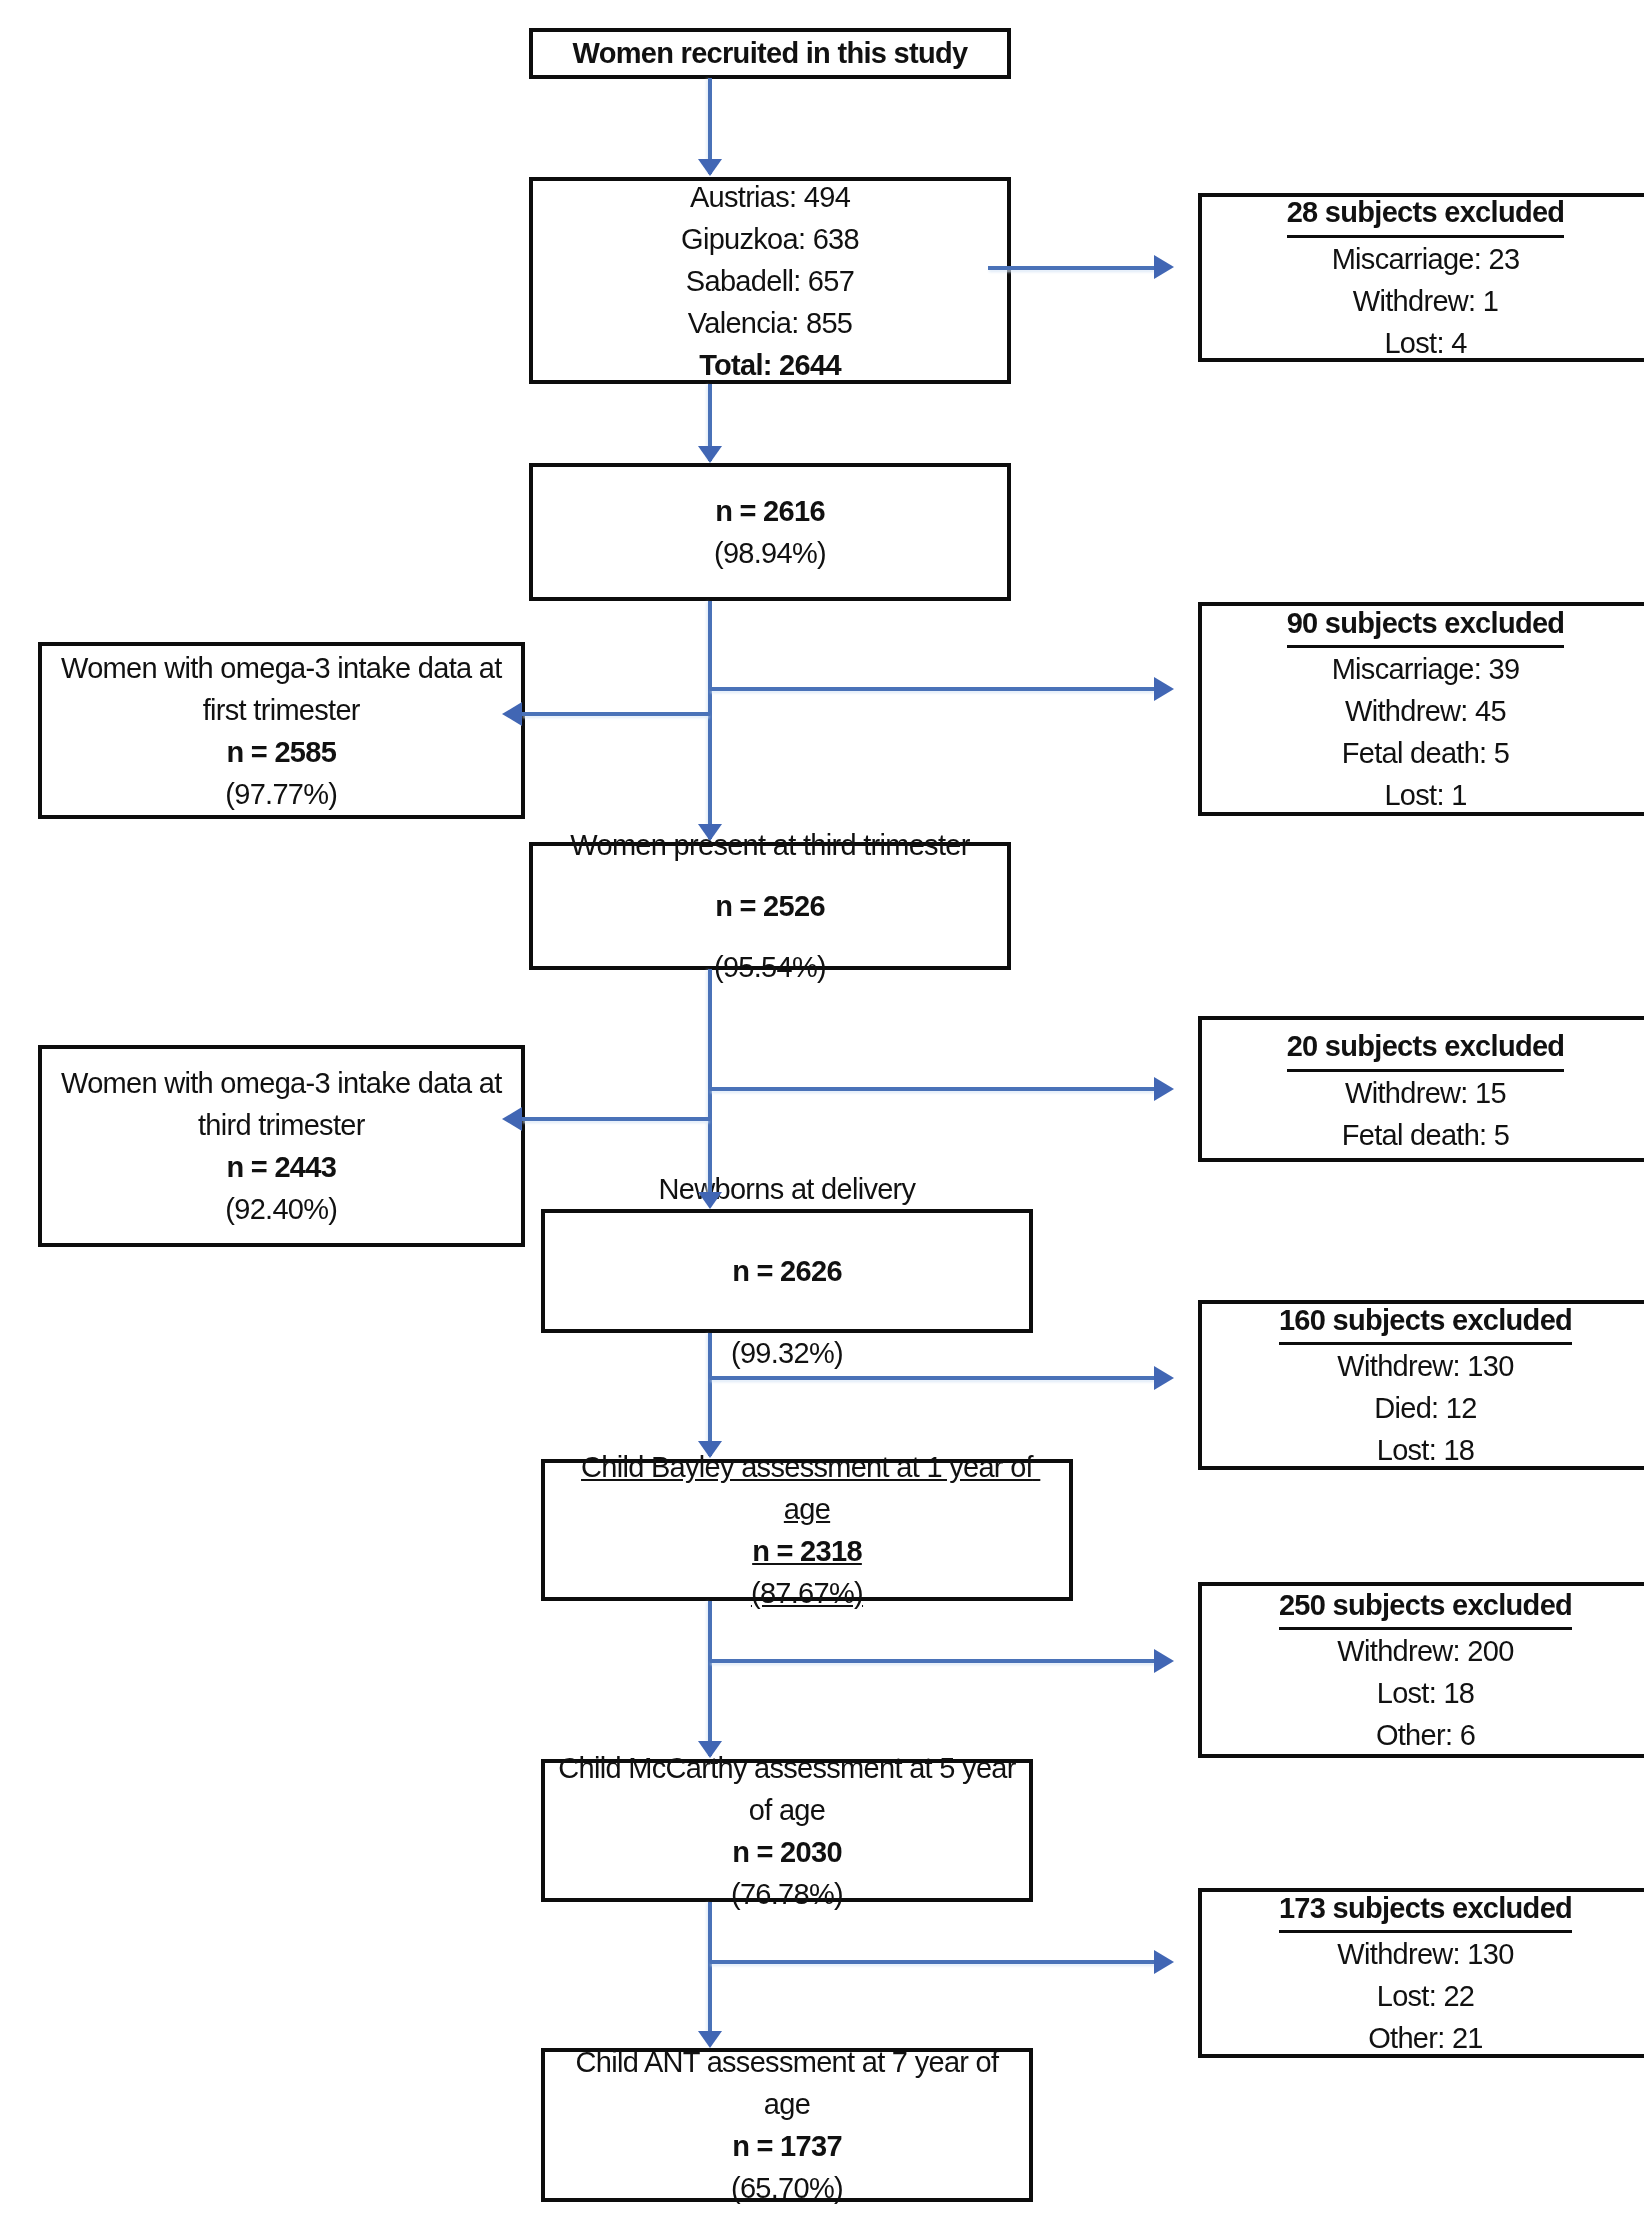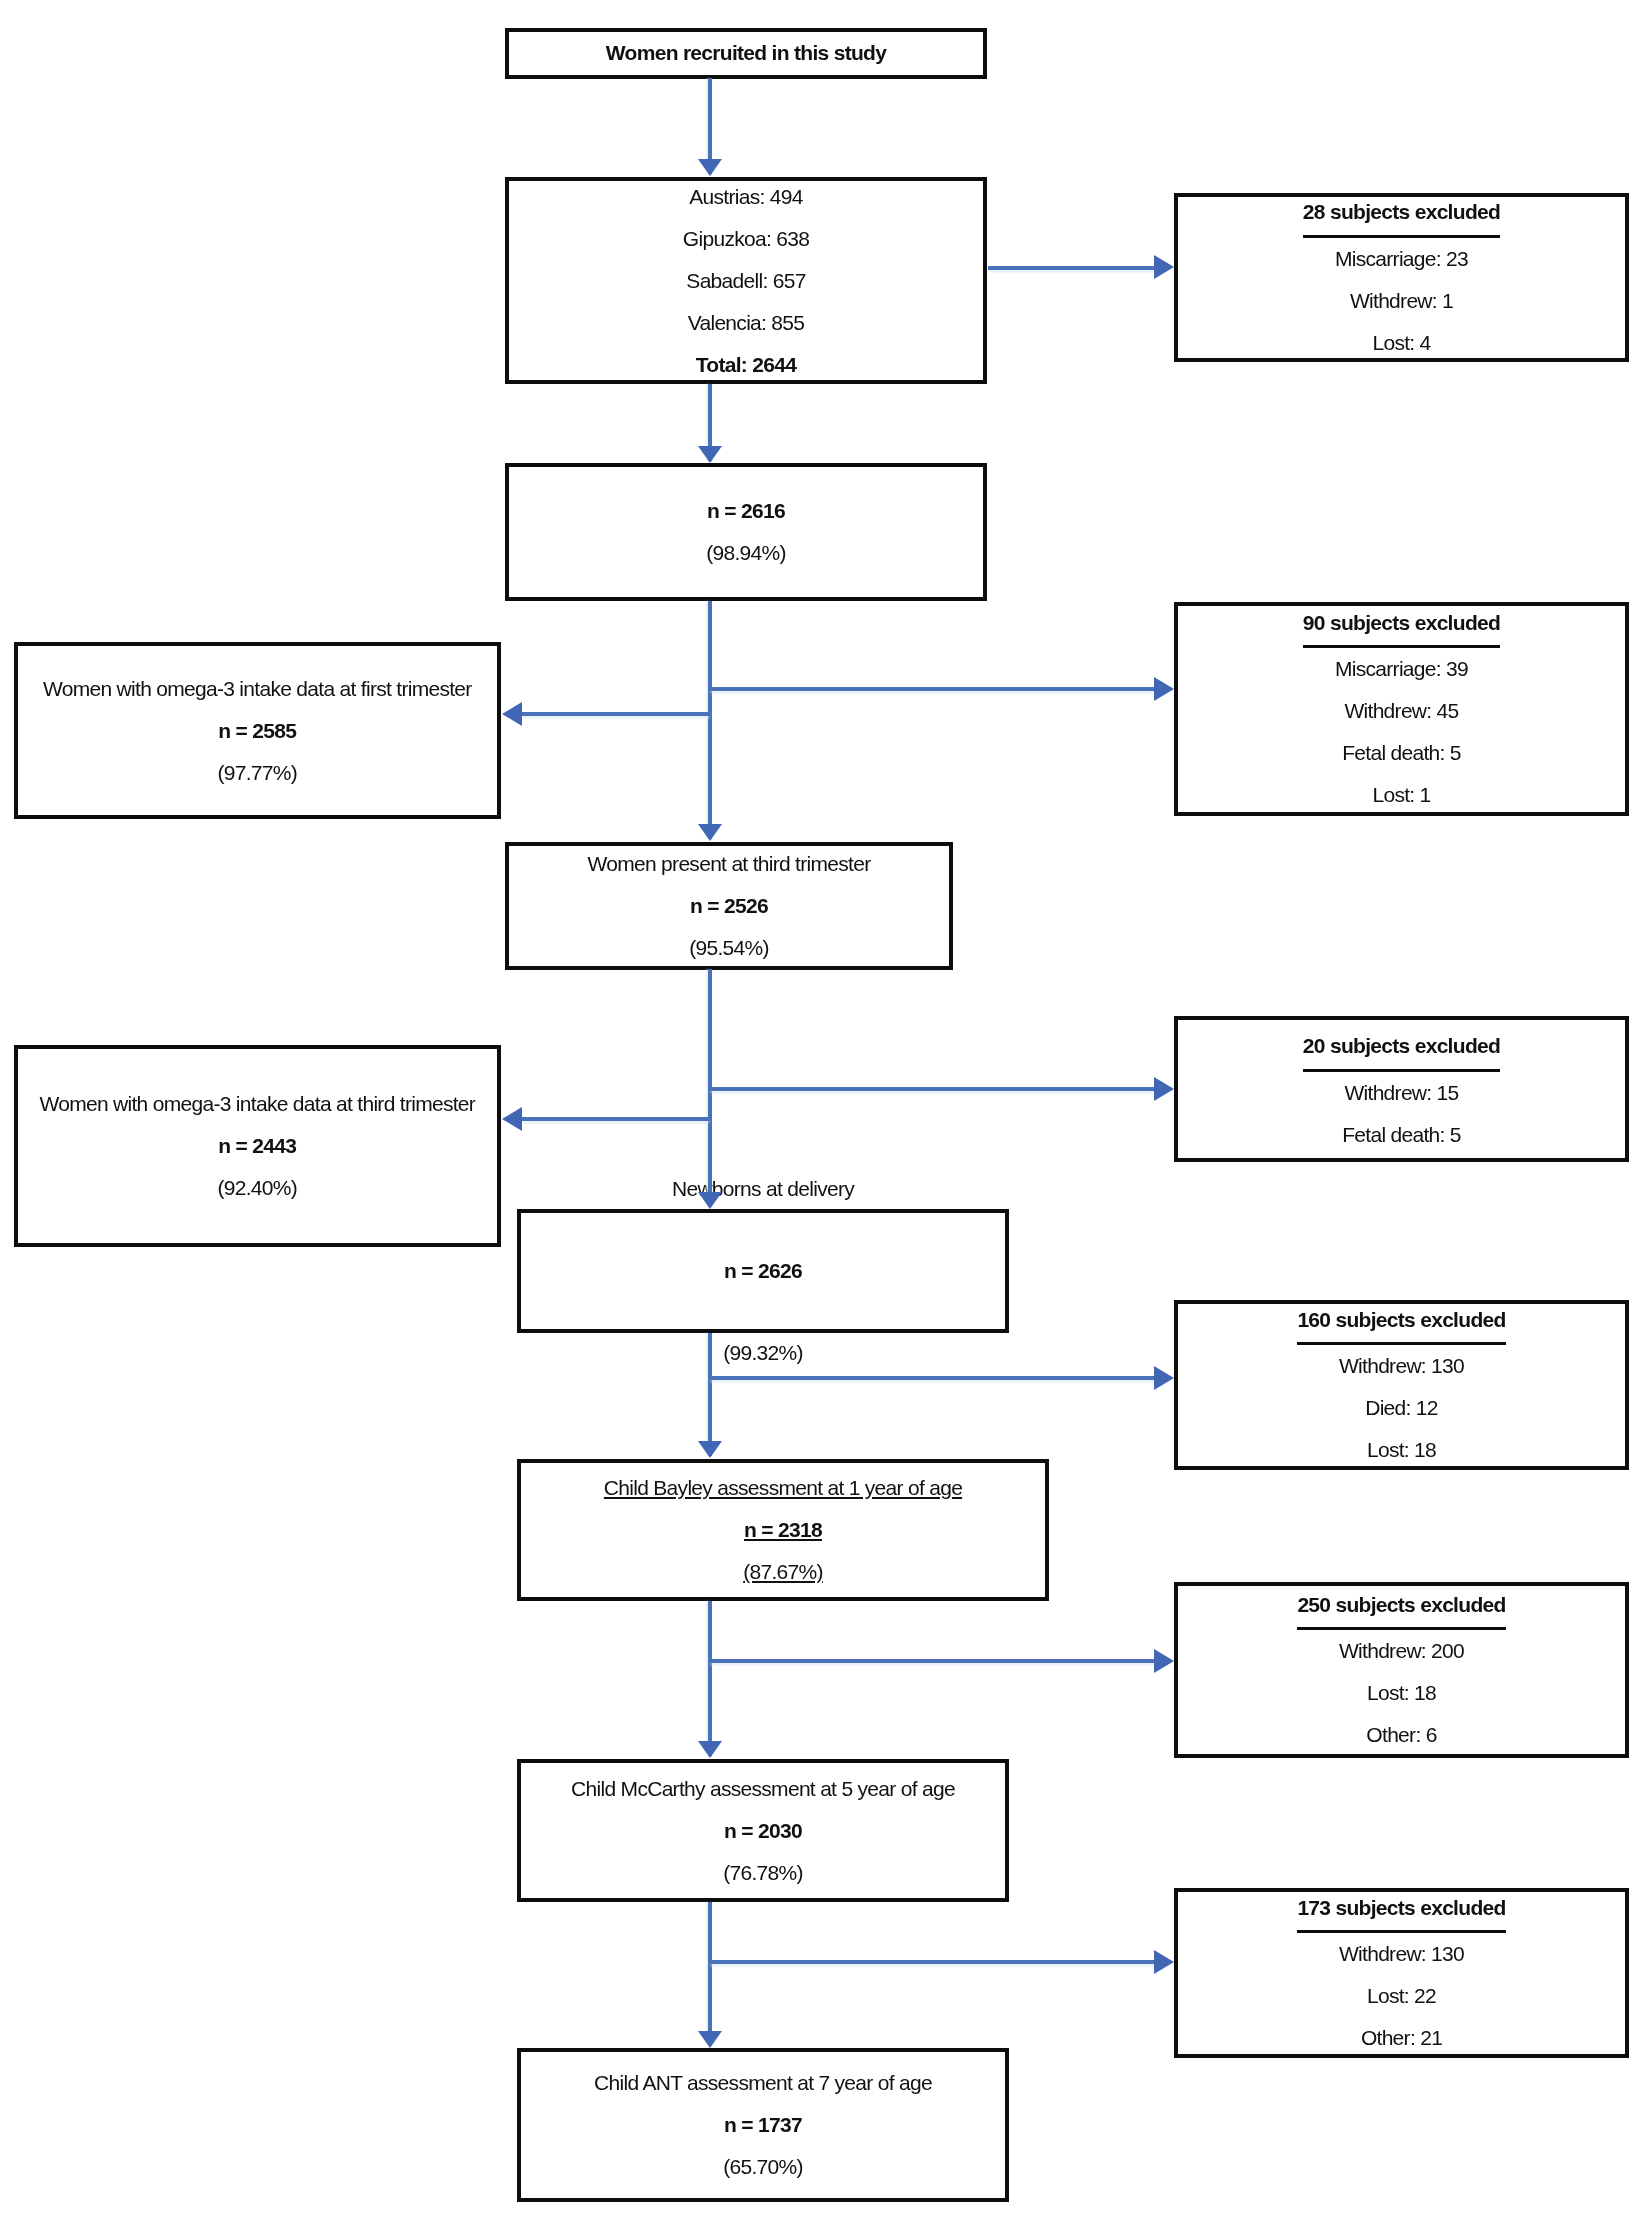--- a/index.html
+++ b/index.html
@@ -21,24 +21,25 @@
   .box{
     position:absolute;
     box-sizing:border-box;
     background:var(--bg);
     border:4.6px solid var(--box-border);
     display:flex;
     flex-direction:column;
     align-items:center;
     justify-content:center;
     text-align:center;
-    font-size:21px;
+    font-size:29px;
     line-height:42px;
     letter-spacing:-0.7px;
     padding:3.7px 11px;
+    margin-left:24px;
   }
   .line{white-space:pre-wrap;}
   .bold{font-weight:bold;}
   .xhead{
     font-weight:bold;
     display:inline-block;
     border-bottom:3.2px solid var(--box-border);
     padding-bottom:1.8px;
   }
   .vline{
@@ -85,21 +86,21 @@
     <div class="line">Sabadell: 657</div>
     <div class="line">Valencia: 855</div>
     <div class="line bold">Total: 2644</div>
   </div>
 
   <div class="box" style="left:505px;top:463px;width:482px;height:138px;">
     <div class="line bold">n = 2616</div>
     <div class="line">(98.94%)</div>
   </div>
 
-  <div class="box" style="left:505px;top:842px;width:448px;height:128px;">
+  <div class="box" style="left:505px;top:842px;width:482px;height:128px;gap:19px;">
     <div class="line">Women present at third trimester</div>
     <div class="line bold">n = 2526</div>
     <div class="line">(95.54%)</div>
   </div>
 
   <div class="box" style="left:517px;top:1209px;width:492px;height:124px;gap:40px;">
     <div class="line">Newborns at delivery</div>
     <div class="line bold">n = 2626</div>
     <div class="line">(99.32%)</div>
   </div>

